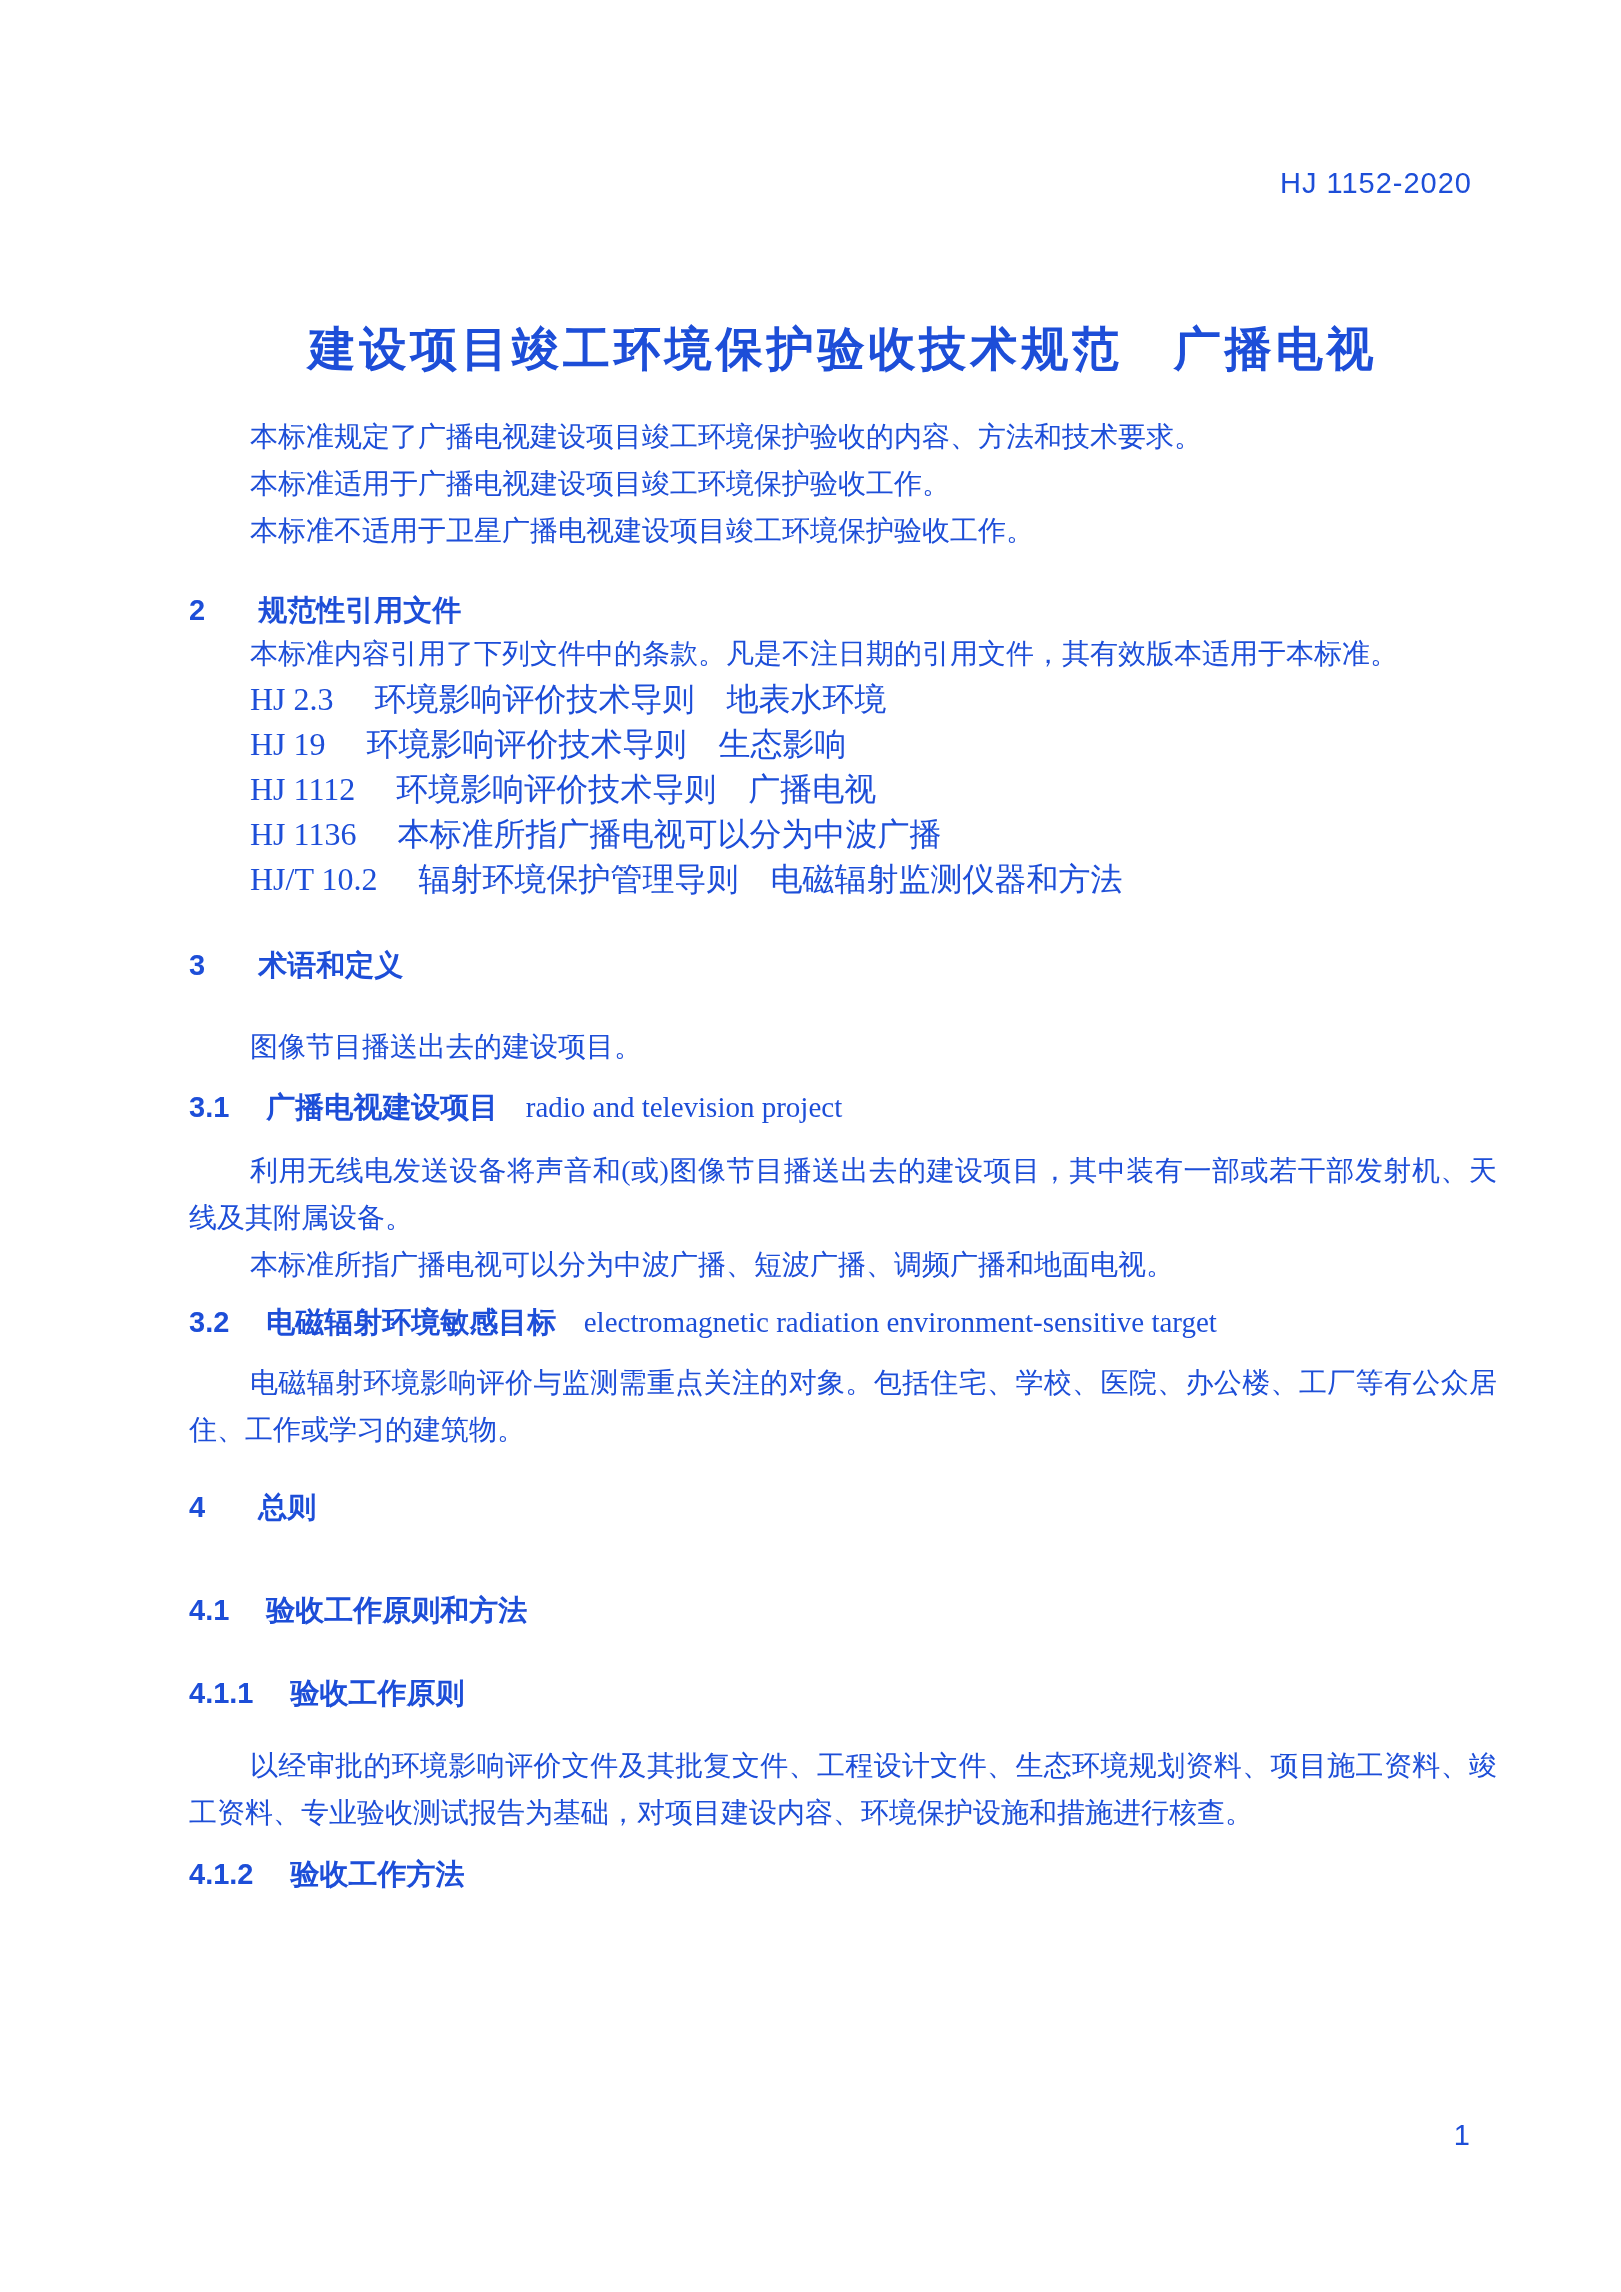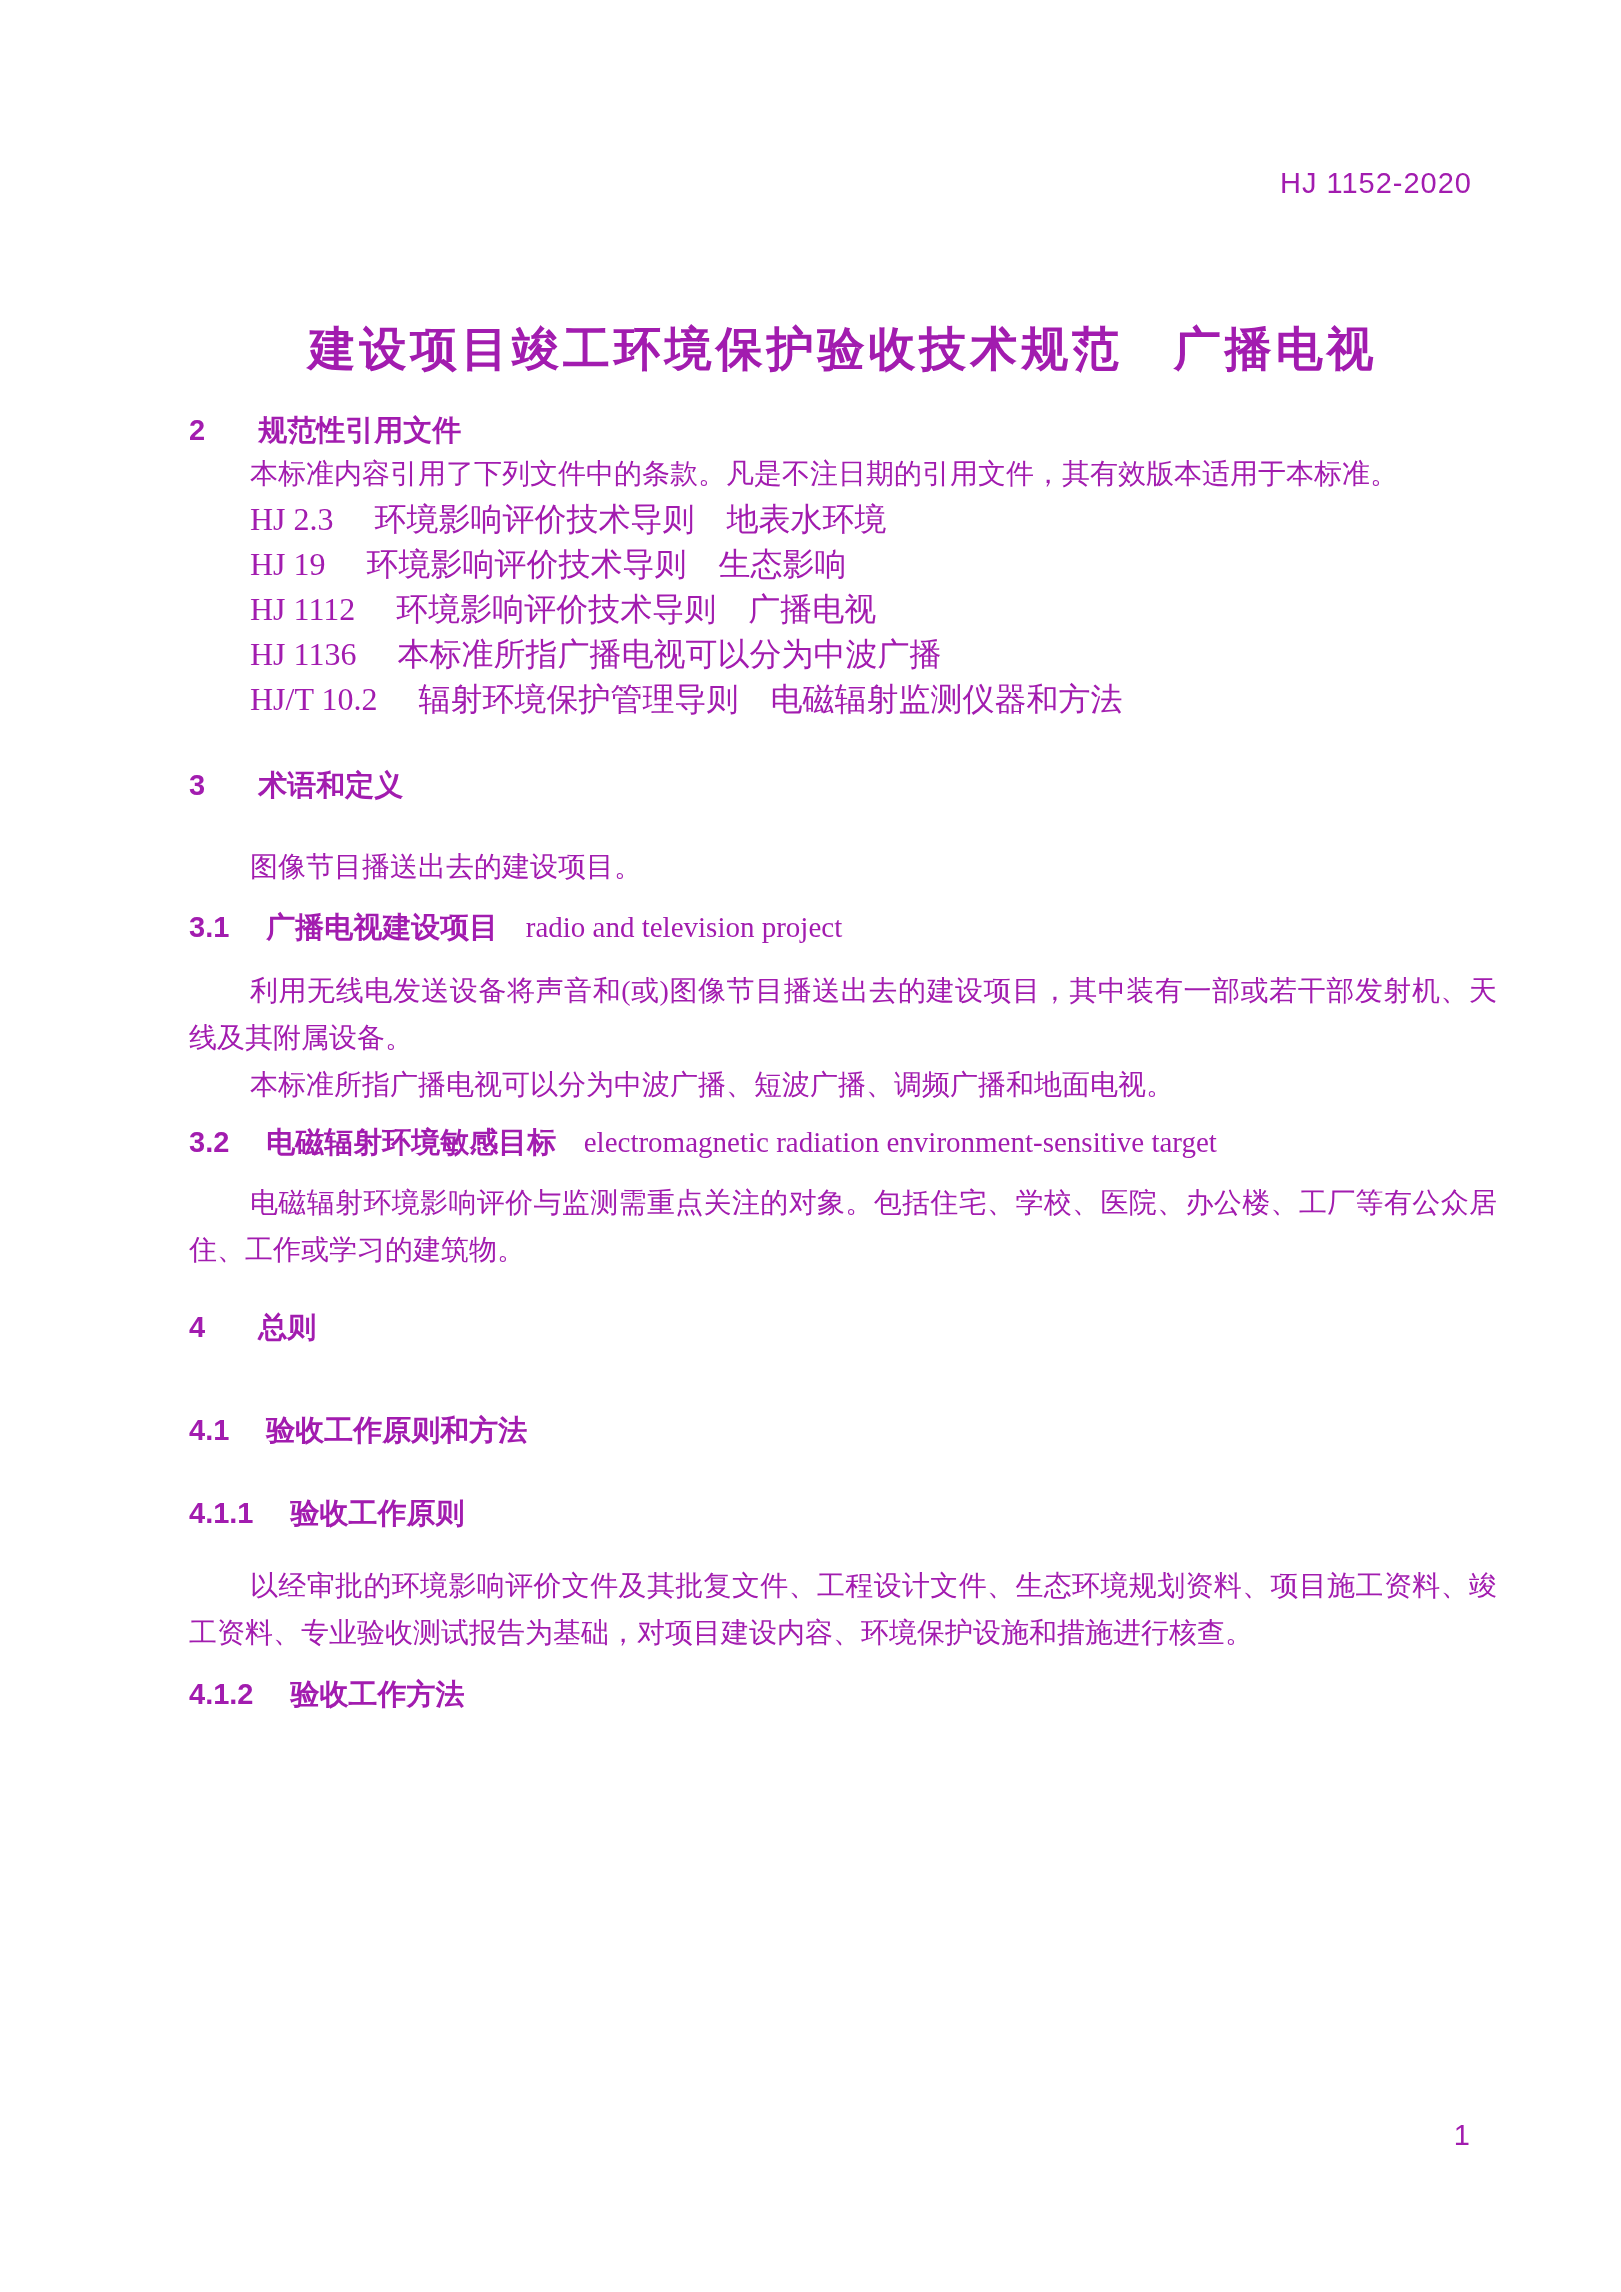--- a/index.html
+++ b/index.html
@@ -1,21 +1,21 @@
 <!DOCTYPE html>
 <html lang="zh"><head>
 <meta charset="utf-8">
 <style>
   html, body { margin: 0; padding: 0; background: #ffffff; }
   .page {
     position: relative;
     width: 1621px;
     height: 2293px;
     background: #ffffff;
-    color: #a21caf;
+    color: #1d4ed8;
     box-sizing: border-box;
     padding: 0 124px 0 189px;
     overflow: hidden;
     font-family: "Liberation Serif", "DejaVu Serif", serif;
   }
   
   .std-code {
     position: absolute;
     top: 167px;
     right: 149px;
@@ -91,20 +91,25 @@
 </style>
 </head>
 <body>
 
 <div class="page">
 
   <div class="std-code">HJ 1152-2020</div>
 
   <h1 class="doc-title">建设项目竣工环境保护验收技术规范　广播电视</h1>
 
+  <div class="para-block" id="s1p">
+    <p class="para">本标准规定了广播电视建设项目竣工环境保护验收的内容、方法和技术要求。</p>
+    <p class="para">本标准适用于广播电视建设项目竣工环境保护验收工作。</p>
+    <p class="para">本标准不适用于卫星广播电视建设项目竣工环境保护验收工作。</p>
+  </div>
 
   <h2 class="sec-h" id="s2h">
     <span class="sec-num">2</span><span>规范性引用文件</span>
   </h2>
   <p class="para" id="s2intro">本标准内容引用了下列文件中的条款。凡是不注日期的引用文件，其有效版本适用于本标准。</p>
   <div class="refs">
     <div class="ref-line">
       <span class="ref-code">HJ 2.3</span><span>环境影响评价技术导则　地表水环境</span>
     </div>
     <div class="ref-line">

